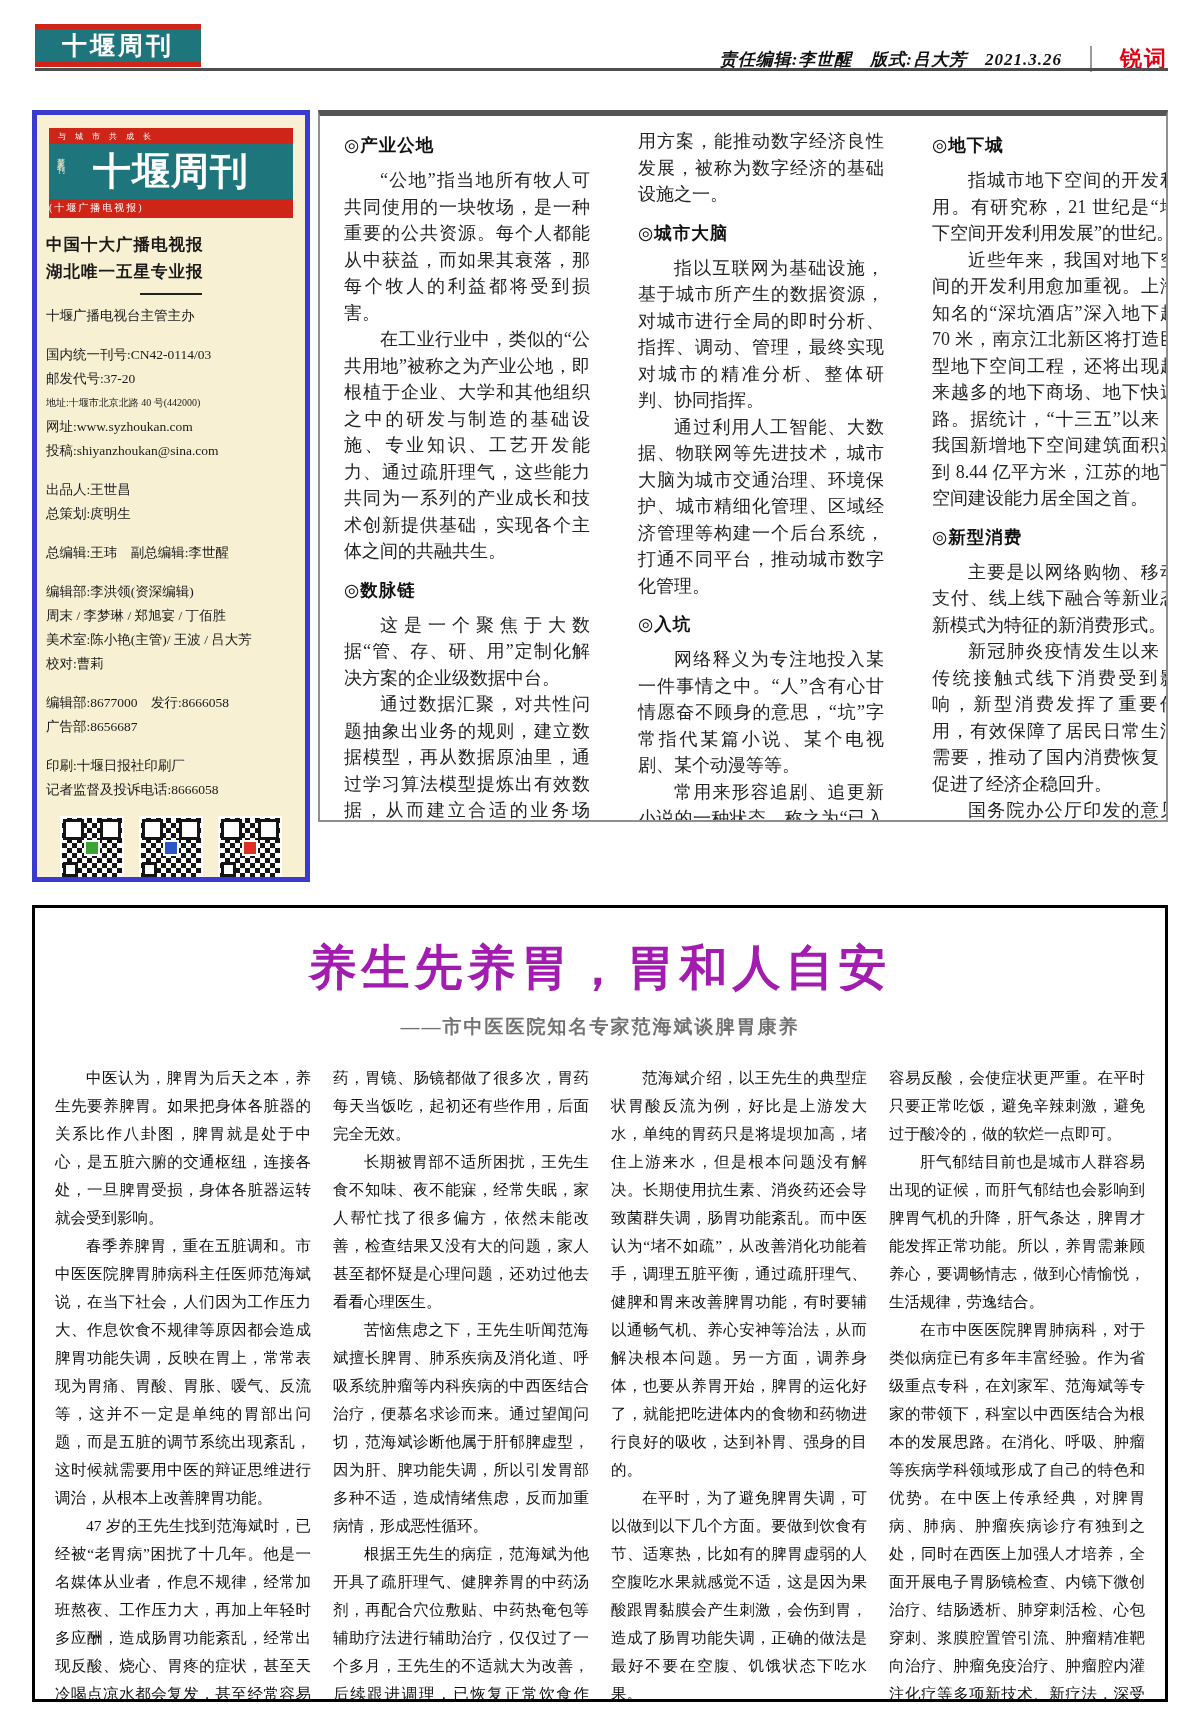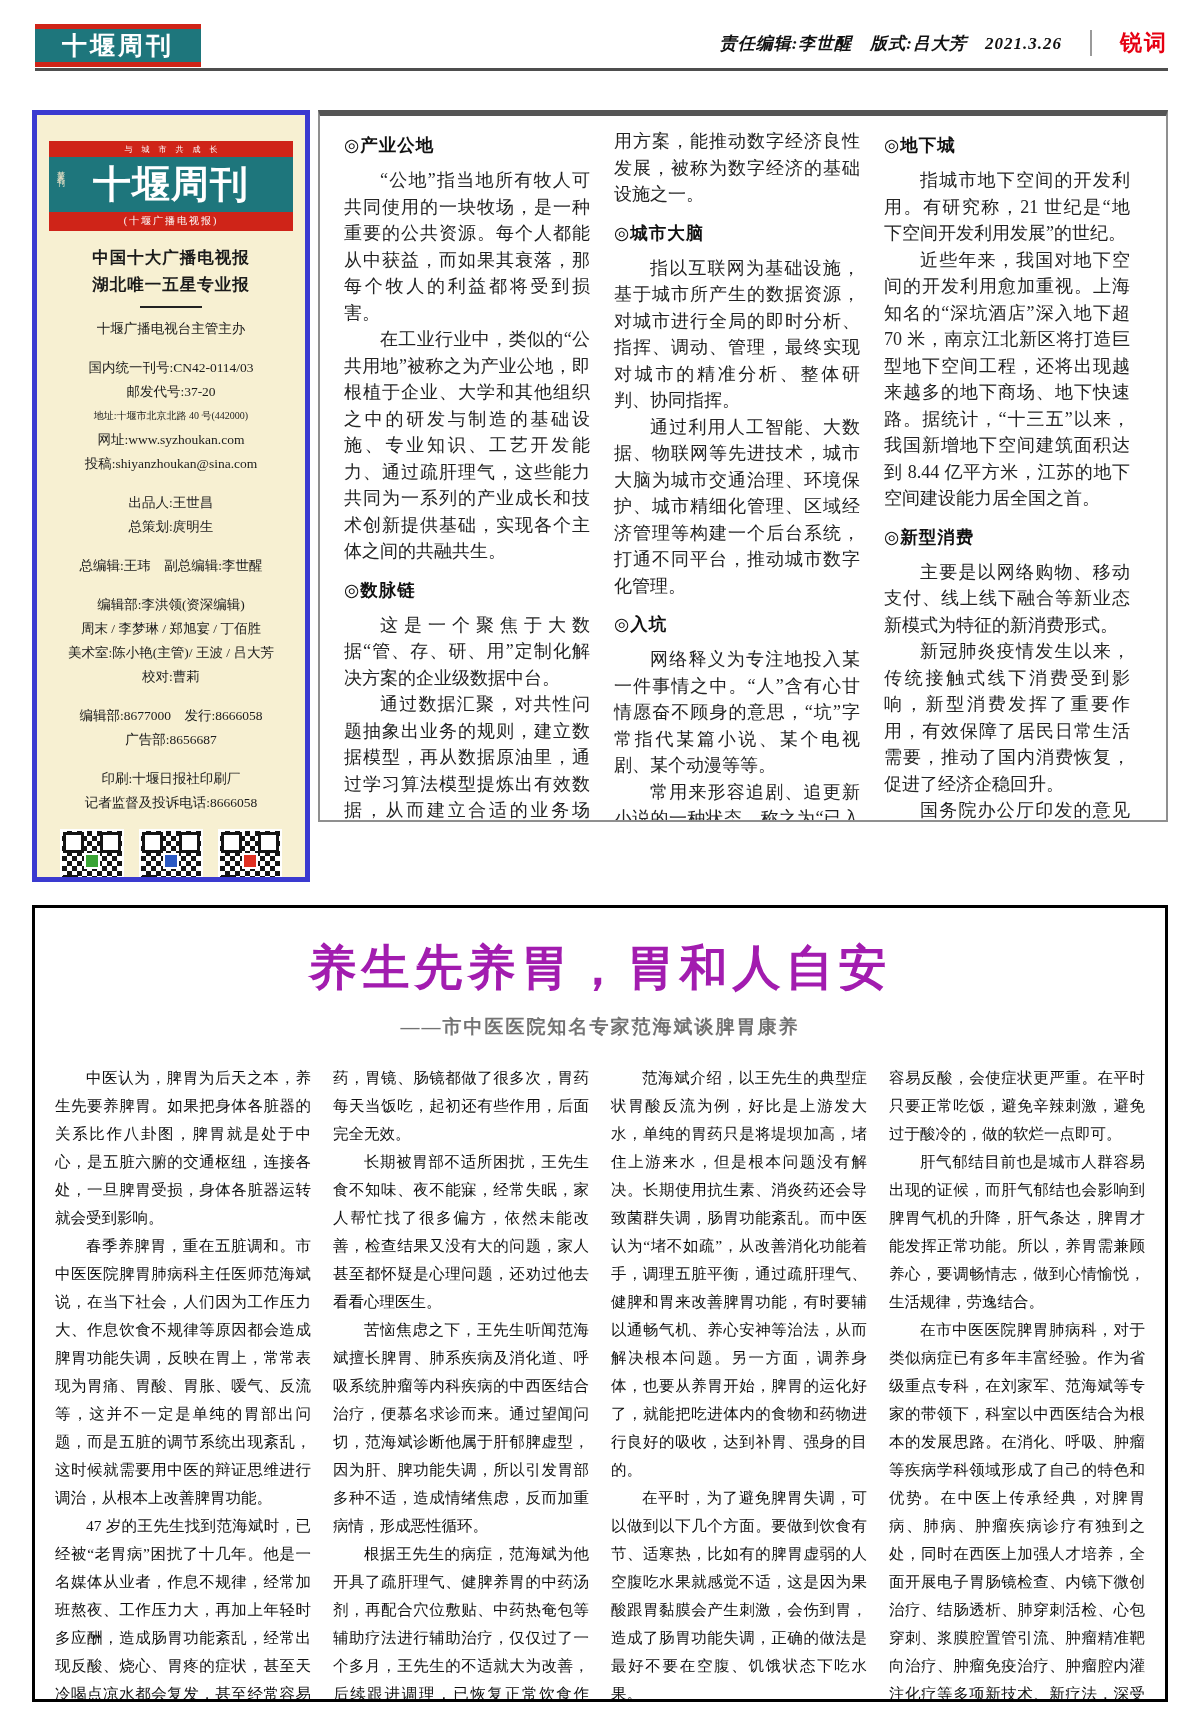--- a/index.html
+++ b/index.html
@@ -6,29 +6,29 @@
   html,body { width:1200px; height:1709px; }
   body { position:relative; background:#ffffff; color:#1a1a1a;
          font-family:"Liberation Serif","DejaVu Serif",serif; }
 
   
   .logo-box { position:absolute; left:35px; top:24px; width:166px; height:43px;
     background:#1e767c; border-top:5px solid #cf2418; border-bottom:5px solid #cf2418;
     display:flex; align-items:center; justify-content:center; }
   .logo-text { color:#fff; font-size:25px; font-weight:bold; letter-spacing:3px;
     font-family:"Liberation Sans",sans-serif; }
-  .header-right { position:absolute; top:28px; right:32px; display:flex; align-items:center; gap:28px; }
+  .header-right { position:absolute; top:44px; right:32px; display:flex; align-items:center; gap:28px; }
   .header-meta { font-size:17px; font-weight:bold; font-style:italic; letter-spacing:1px; color:#111; }
   .header-divider { width:2px; height:26px; background:#9a9a9a; }
   .header-section { font-size:22px; font-weight:bold; color:#e60012; letter-spacing:2px; }
   .header-rule { position:absolute; left:35px; top:68px; width:1133px; height:3px; background:#4e4e4e; }
 
   
   .sidebar { position:absolute; left:32px; top:110px; width:278px; height:772px;
-    background:#f7f0d2; border:5px solid #3a3ad0; padding:26px 9px 0; text-align:center; overflow:hidden; }
+    background:#f7f0d2; border:5px solid #3a3ad0; padding:13px 9px 0; overflow:hidden; }
   .masthead { margin:0 3px 13px; }
   .mh-top { background:#cf2418; color:#fff; font-size:8px; letter-spacing:9px; text-indent:9px; padding:3px 0 2px; }
   .mh-mid { background:#1e767c; position:relative; height:55px;
     display:flex; align-items:center; justify-content:center; }
   .mh-title { color:#fff; font-size:38px; font-weight:bold; letter-spacing:1px; }
   .mh-vert { position:absolute; left:5px; top:7px; color:#e9e1c6; font-size:8px;
     writing-mode:vertical-rl; letter-spacing:3px; }
   .mh-bottom { background:#cf2418; color:#fff; font-size:10px; letter-spacing:2px; padding:2px 0 3px;font-family:Liberation Serif, serif; }
   .sb-line  { font-size:13.5px; line-height:24px; white-space:nowrap; }
   .sb-small { font-size:10px; }
@@ -45,21 +45,21 @@
   .qr::before { left:1px; top:1px; } .qr::after { right:1px; top:1px; }
   .qr .qr-bl { left:1px; bottom:1px; }
   .qr-center { position:absolute; left:50%; top:50%; transform:translate(-50%,-50%);
     width:16px; height:16px; border:2px solid #fff; }
   .qr-center.g { background:#3aa435; } .qr-center.b { background:#2b59c3; } .qr-center.r { background:#e03022; }
 
   
   .terms-box { position:absolute; left:318px; top:110px; width:850px; height:712px;
     background:#fff; border:2px solid #8f8f8f; border-top:6px solid #555;
     padding:12px 24px; overflow:hidden; }
-  .terms-cols { display:flex; gap:24px; }
+  .terms-cols { display:flex; gap:48px; }
   .tcol { width:246px; flex:0 0 auto; }
   .term-h { font-family:"Liberation Sans","DejaVu Sans",sans-serif; font-size:17.5px;
     font-weight:bold; color:#111; margin:13px 0 10px; letter-spacing:1px; }
   .tcol .term-h:first-child { margin-top:5px; }
   .term-p { font-size:18px; line-height:26.5px; text-align:justify; text-indent:2em; color:#232323; }
   .term-p.cont { text-indent:0; }
 
   
   .article-box { position:absolute; left:32px; top:905px; width:1136px; height:797px;
     background:#fff; border:3px solid #000; padding:28px 20px 0; overflow:hidden; }

